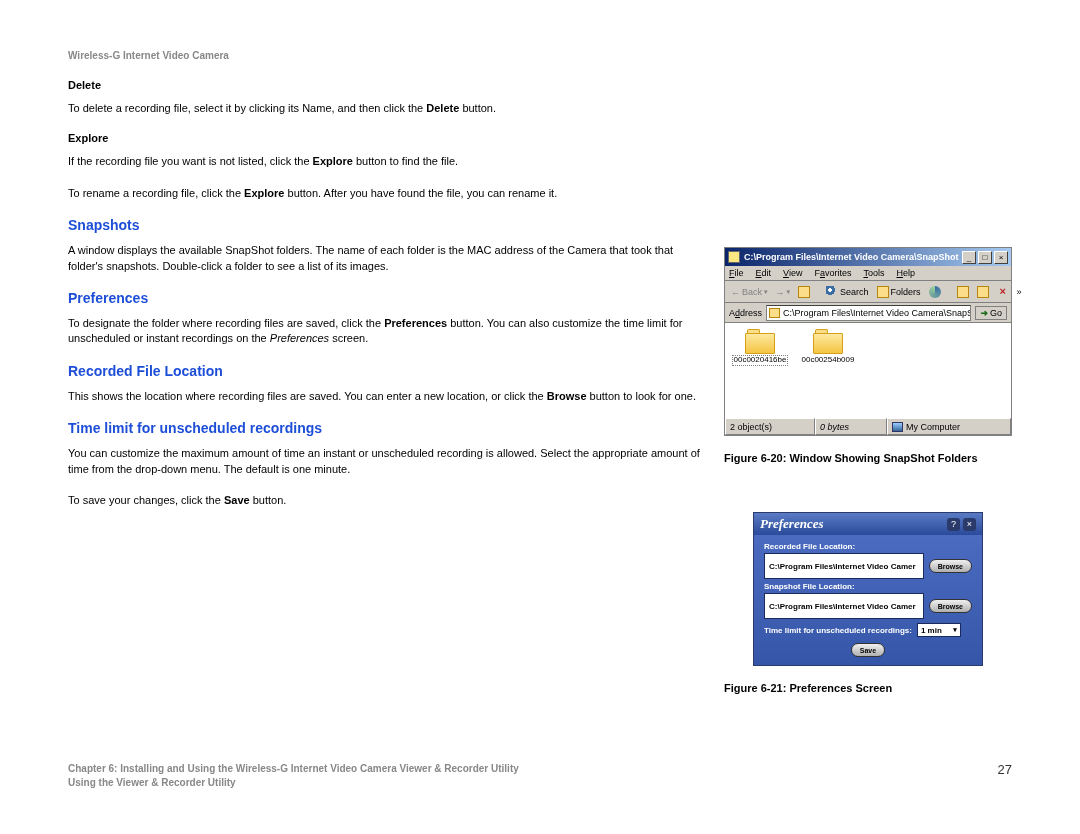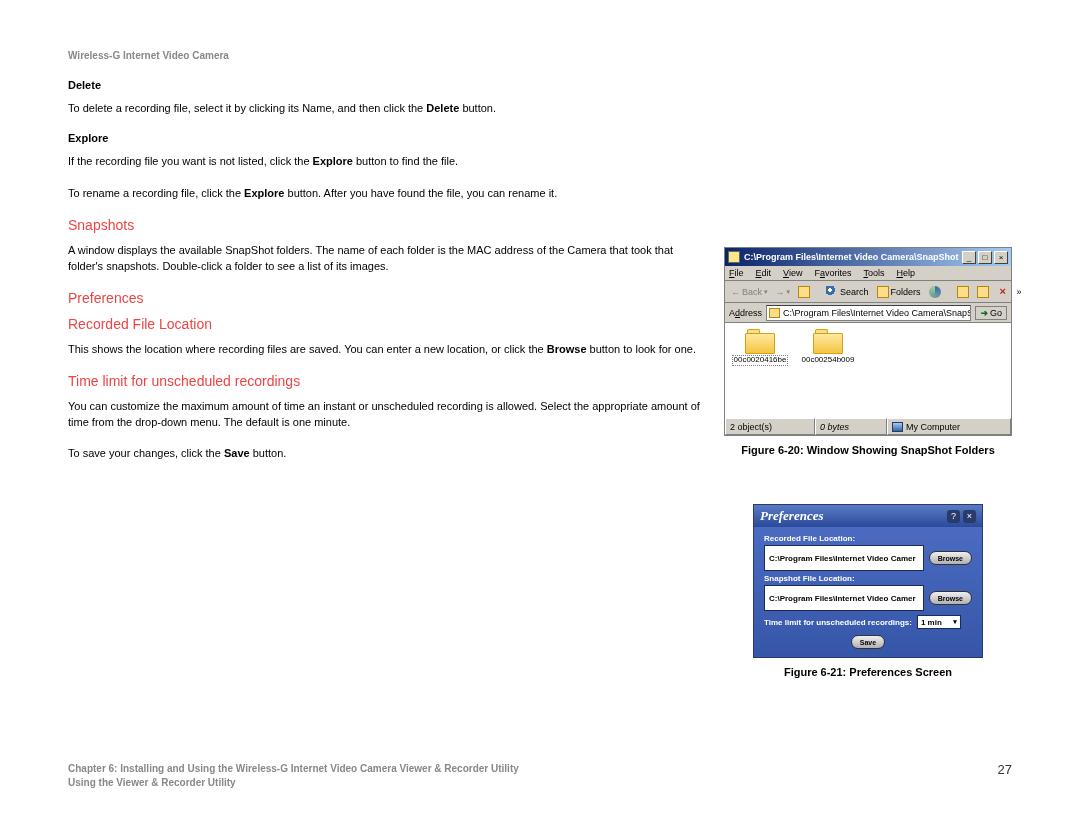--- a/index.html
+++ b/index.html
@@ -35,30 +35,29 @@
   }
   .body-text {
     font-size: 11px;
     line-height: 1.4;
     margin-bottom: 16px;
   }
   .body-text .bld { font-weight: bold; }
   .body-text .ital { font-style: italic; }
   .subhead {
     font-size: 14px;
-    font-weight: normal;
-    color: #ef4444;
+    font-weight: bold;
+    color: #1d4ed8;
     margin-bottom: 10px;
     margin-top: 4px;
   }
   .caption {
     font-size: 11px;
     font-weight: bold;
-    text-align: center;
-    margin-top: 8px;
+    margin-top: 16px;
   }
 
   
   .win-explorer {
     width: 288px;
     border: 1px solid #808080;
     background: #fff;
     font-size: 9px;
   }
   .titlebar {
@@ -345,20 +344,23 @@
         If the recording file you want is not listed, click the <span class="bld">Explore</span> button to find the file.
       </div>
       <div class="body-text">
         To rename a recording file, click the <span class="bld">Explore</span> button. After you have found the file, you can rename it.
       </div>
 
       <div class="subhead">Snapshots</div>
       <div class="body-text">A window displays the available SnapShot folders. The name of each folder is the MAC address of the Camera that took that folder's snapshots. Double-click a folder to see a list of its images.</div>
 
       <div class="subhead">Preferences</div>
+      <div class="body-text">
+        To designate the folder where recording files are saved, click the <span class="bld">Preferences</span> button. You can also customize the time limit for unscheduled or instant recordings on the <span class="ital">Preferences</span> screen.
+      </div>
 
       <div class="subhead">Recorded File Location</div>
       <div class="body-text">
         This shows the location where recording files are saved. You can enter a new location, or click the <span class="bld">Browse</span> button to look for one.
       </div>
 
       <div class="subhead">Time limit for unscheduled recordings</div>
       <div class="body-text">You can customize the maximum amount of time an instant or unscheduled recording is allowed. Select the appropriate amount of time from the drop-down menu. The default is one minute.</div>
       <div class="body-text">
         To save your changes, click the <span class="bld">Save</span> button.

